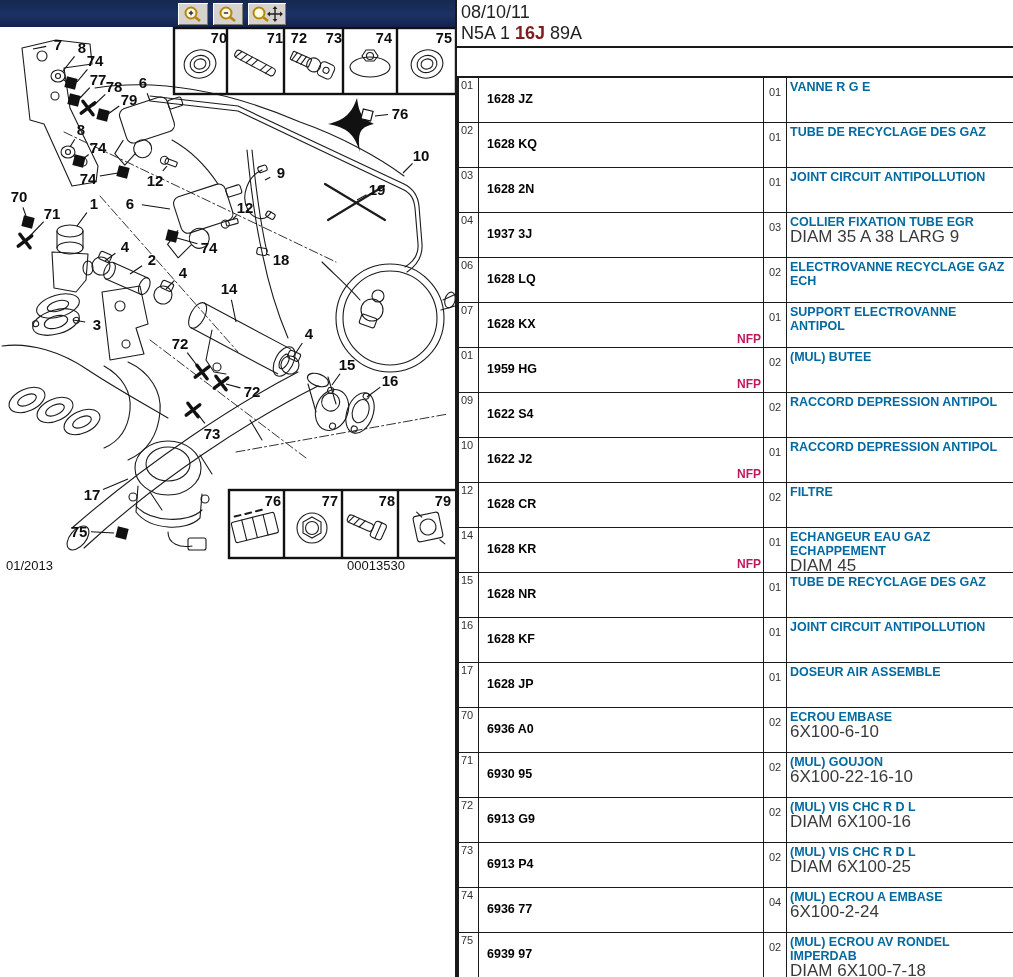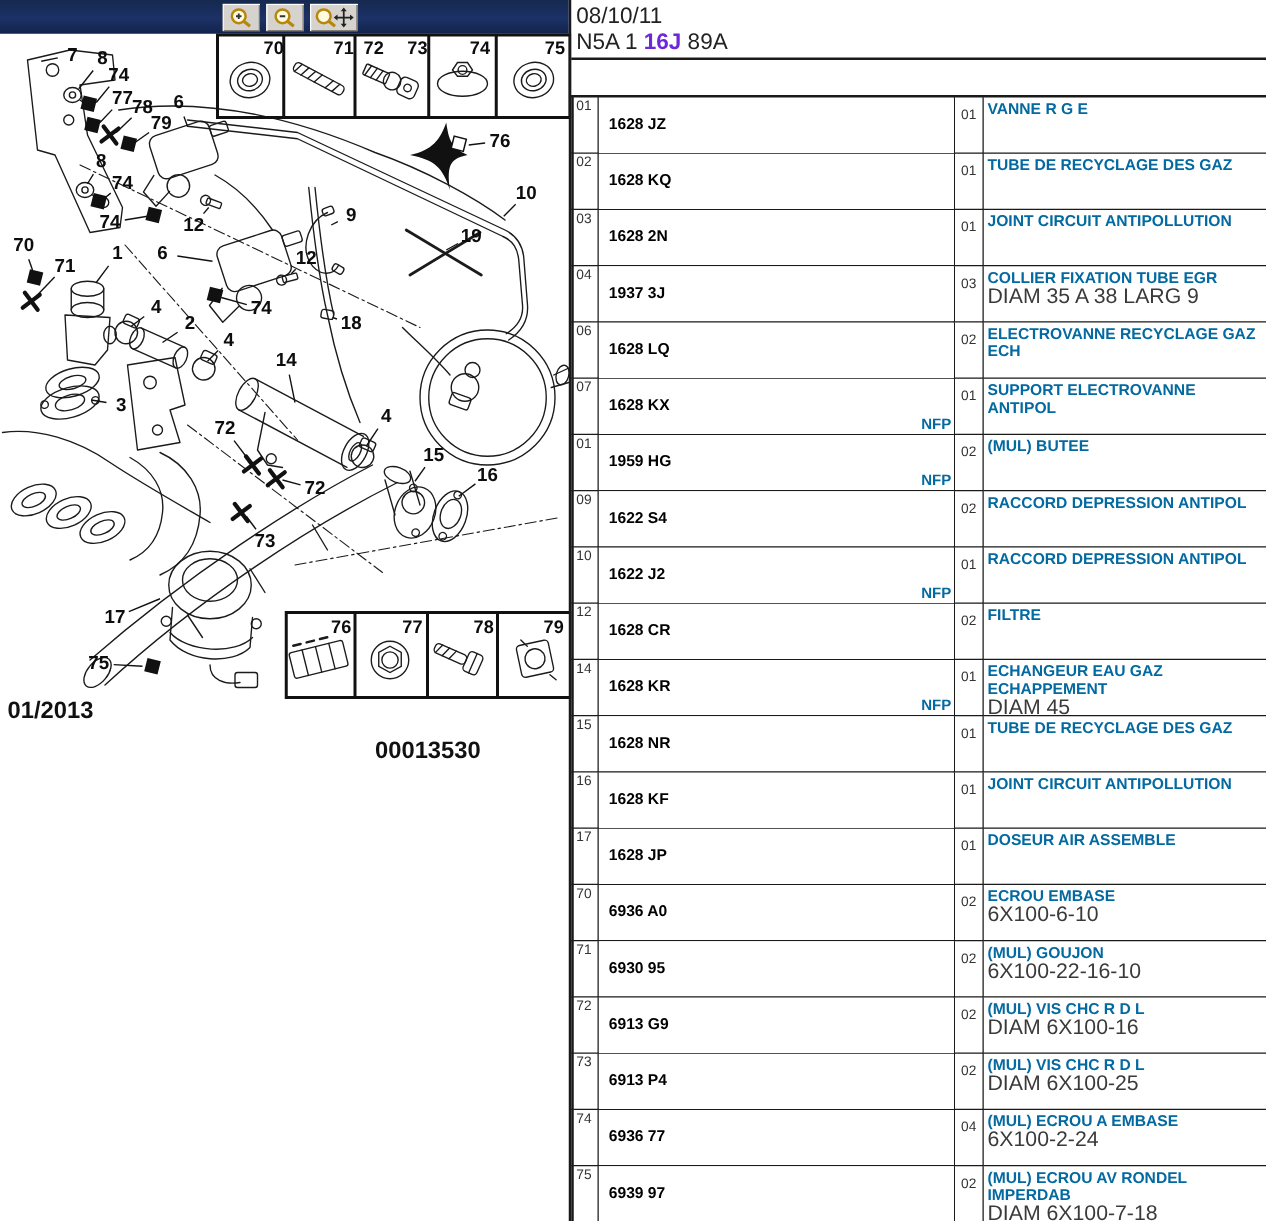--- a/index.html
+++ b/index.html
@@ -9,43 +9,43 @@
 
   
   .toolbar{position:absolute;left:0;top:0;width:455px;height:27px;
            background:linear-gradient(#16294f,#1c3166 55%,#12234a);}
   .tb{position:absolute;top:3px;height:22px;background:#d6d3ce;border:0;padding:0;
       box-shadow:inset 1px 1px 0 #fff,inset -1px -1px 0 #7f7c77;cursor:pointer;}
   .tb svg{display:block;margin:1px auto;}
 
   
   #diagram{position:absolute;left:0;top:0;width:457px;height:977px;}
-  .footnote{position:absolute;font-weight:bold;font-size:19px;color:#111;}
+  .footnote{position:absolute;font-weight:normal;font-size:13px;color:#111;}
   .fn-left{left:6px;top:558px;}
-  .fn-right{left:300px;top:558px;width:152px;text-align:left;margin-top:32px;}
+  .fn-right{left:300px;top:558px;width:152px;text-align:center;}
 
   
   .vdivider{position:absolute;left:455px;top:0;width:2px;height:977px;background:#1a1a1a;}
   .rp-header{position:absolute;left:461px;top:2px;line-height:21px;font-size:18px;color:#222;}
-  .rp-header .ref b{margin:0 5px;color:#6d28d9;}
+  .rp-header .ref b{margin:0 5px;color:#7f1d1d;}
   .hrule{position:absolute;left:457px;top:46px;width:556px;height:2px;background:#1a1a1a;}
 
   
   table.parts{position:absolute;left:457px;top:76px;width:556px;
               border-collapse:collapse;table-layout:fixed;}
   table.parts td{border:1px solid #1a1a1a;height:44px;padding:0;vertical-align:top;
                  overflow:hidden;background:#fff;}
   table.parts{border:2px solid #1a1a1a;}
   td.c-pos{width:19px;}
   td.c-ref{width:284px;position:relative;margin-left:16px;}
   td.c-qty{width:22px;}
   td.c-desc{width:227px;}
   .pos{display:block;font-size:11px;color:#333;padding:1px 0 0 2px;}
   .refn{position:absolute;left:8px;top:14px;font-weight:bold;font-size:12.5px;color:#000;}
-  .nfp{position:absolute;right:2px;bottom:1px;font-weight:bold;font-size:12px;color:#0369a1;}
+  .nfp{position:absolute;right:2px;bottom:1px;font-weight:bold;font-size:12px;color:#be185d;}
   td.c-qty{vertical-align:middle;}
   .qty{display:block;text-align:center;font-size:11px;color:#333;padding-top:8px;}
   .d1{font-weight:bold;font-size:12.5px;color:#0369a1;padding:2px 1px 0 3px;line-height:14px;}
   .d2{font-size:17px;color:#3a3a3a;padding:1px 1px 0 3px;line-height:13px;}
 
   
   .co{font-family:"Liberation Sans",sans-serif;font-weight:bold;font-size:15px;fill:#0d0d0d;}
   .inl{font-family:"Liberation Sans",sans-serif;font-weight:bold;font-size:14.5px;fill:#0d0d0d;}
 </style>
 </head>

